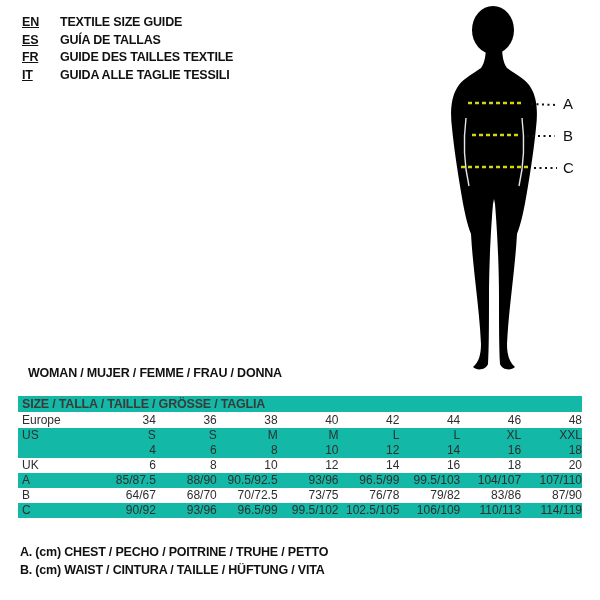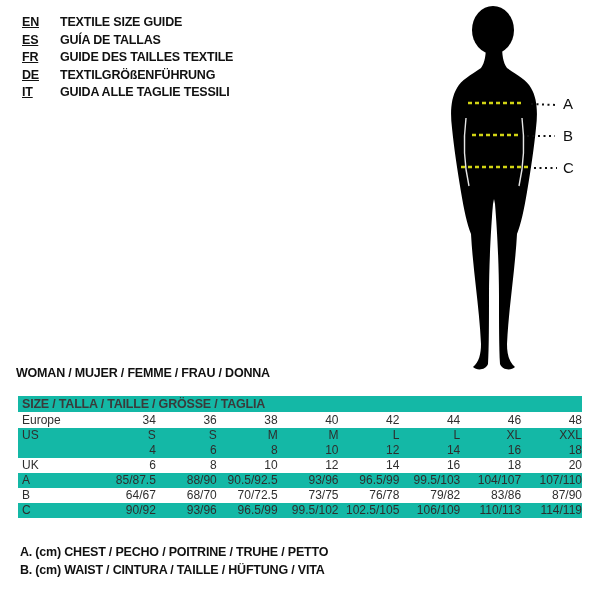--- a/index.html
+++ b/index.html
@@ -7,21 +7,21 @@
     position:relative;width:600px;height:600px;background:#ffffff;
     overflow:hidden;font-family:"Liberation Sans",sans-serif;color:#1e1e1e;
   }
   
   .langs{position:absolute;left:22px;top:14px;}
   .lang-row{display:flex;line-height:17.6px;font-size:12.5px;font-weight:bold;letter-spacing:-0.2px;color:#111;}
   .lang-code{width:38px;flex:0 0 38px;text-decoration:underline;}
   
   .figure-wrap{position:absolute;left:430px;top:0;width:170px;height:385px;}
   
-  .section-title{position:absolute;left:16px;top:366px;font-size:12.5px;font-weight:bold;letter-spacing:-0.2px;color:#111;}
+  .section-title{position:absolute;left:28px;top:366px;font-size:12.5px;font-weight:bold;letter-spacing:-0.2px;color:#111;}
   
   .size-table{position:absolute;left:18px;top:396px;width:564px;font-size:12px;color:#2e2e2e;}
   .t-header{
     background:#14b8a6;color:#3a3a3a;font-weight:bold;font-size:12.5px;
     height:17px;line-height:17px;padding-left:4px;letter-spacing:-0.2px;
     border-bottom:1px solid #fff;box-sizing:border-box;
   }
   .t-row{display:grid;grid-template-columns:77px repeat(8,1fr);height:15px;line-height:15px;}
   .t-row.shaded{background:#14b8a6;}
   .t-label{text-align:left;padding-left:4px;}
@@ -40,24 +40,20 @@
       <span class="lang-code">EN</span>
       <span class="lang-label">TEXTILE SIZE GUIDE</span>
     </div>
     <div class="lang-row">
       <span class="lang-code">ES</span>
       <span class="lang-label">GUÍA DE TALLAS</span>
     </div>
     <div class="lang-row">
       <span class="lang-code">FR</span>
       <span class="lang-label">GUIDE DES TAILLES TEXTILE</span>
-    </div>
-    <div class="lang-row">
-      <span class="lang-code">DE</span>
-      <span class="lang-label">TEXTILGRÖßENFÜHRUNG</span>
     </div>
     <div class="lang-row">
       <span class="lang-code">IT</span>
       <span class="lang-label">GUIDA ALLE TAGLIE TESSILI</span>
     </div>
   </div>
 
   <div class="figure-wrap">
     <svg width="170" height="385" viewBox="430 0 170 385">
 

